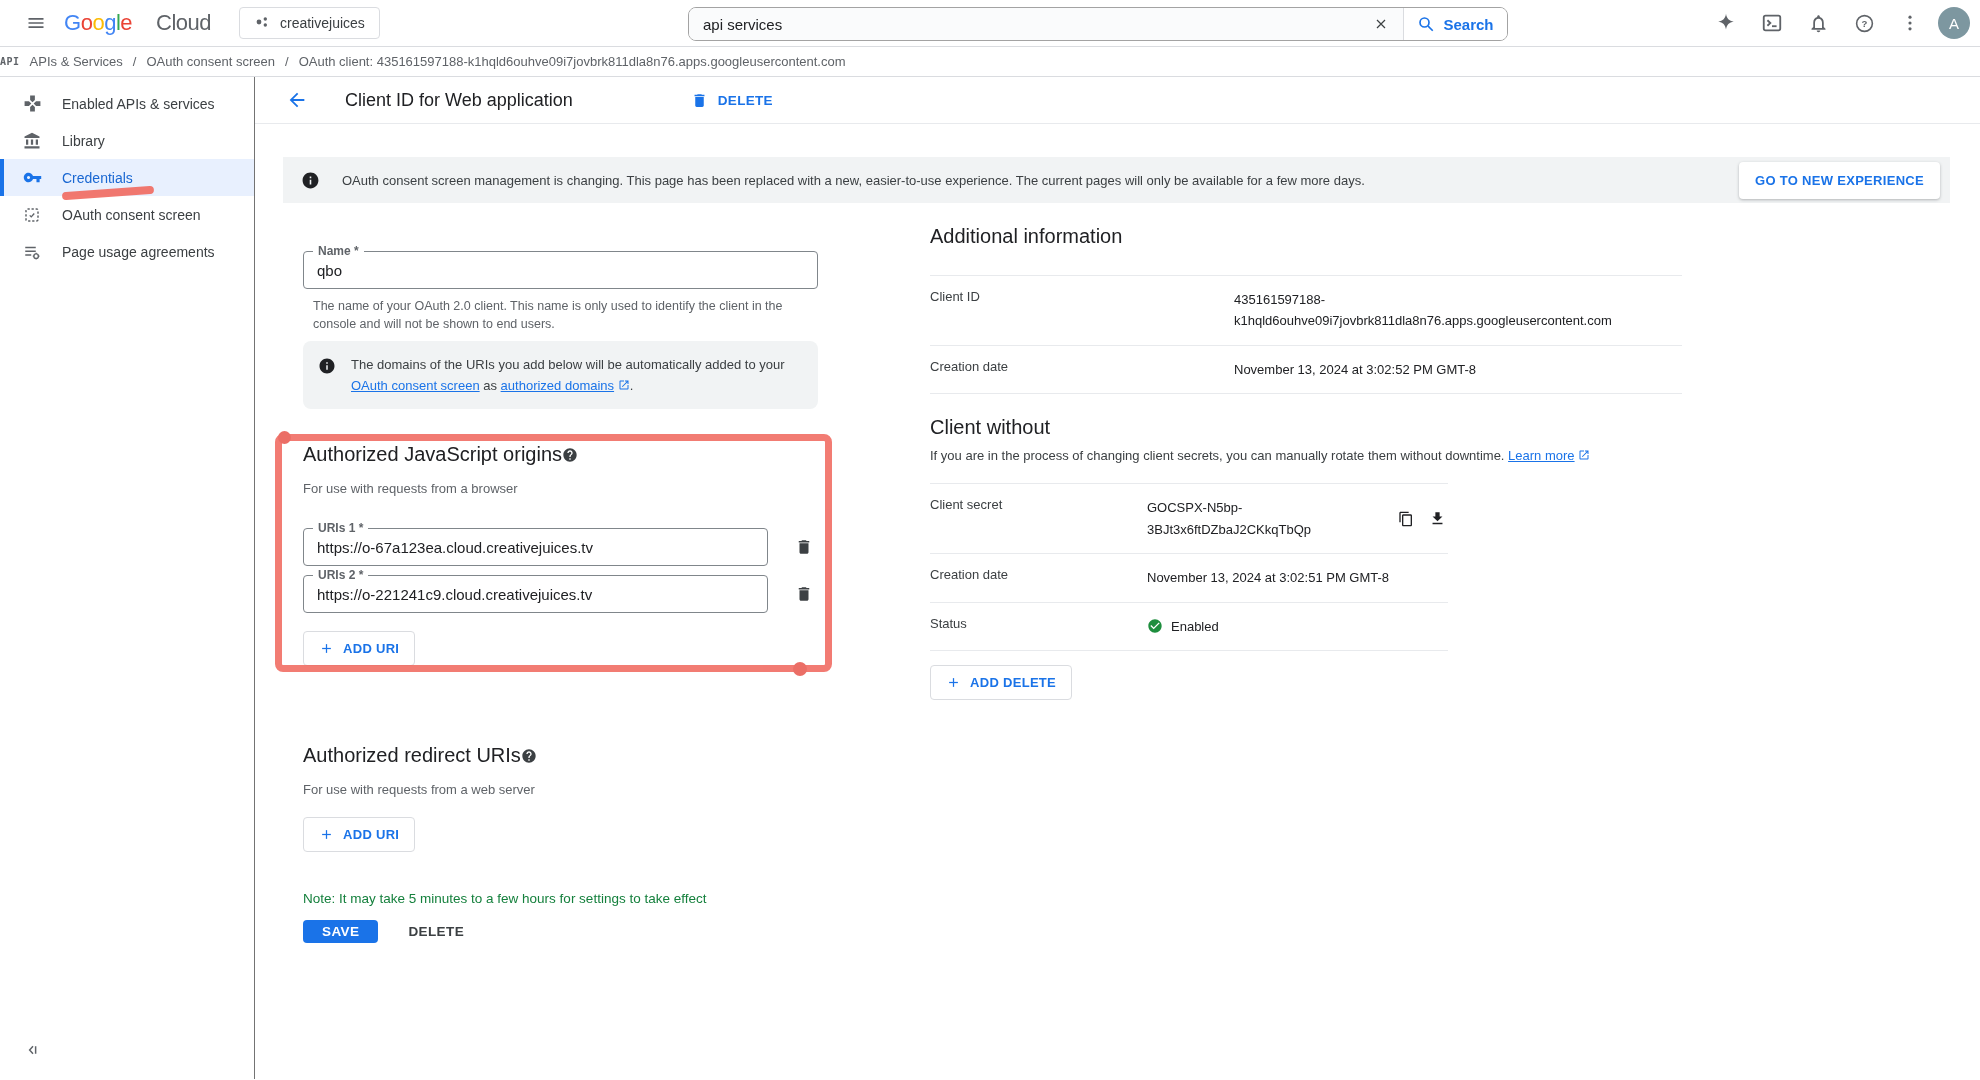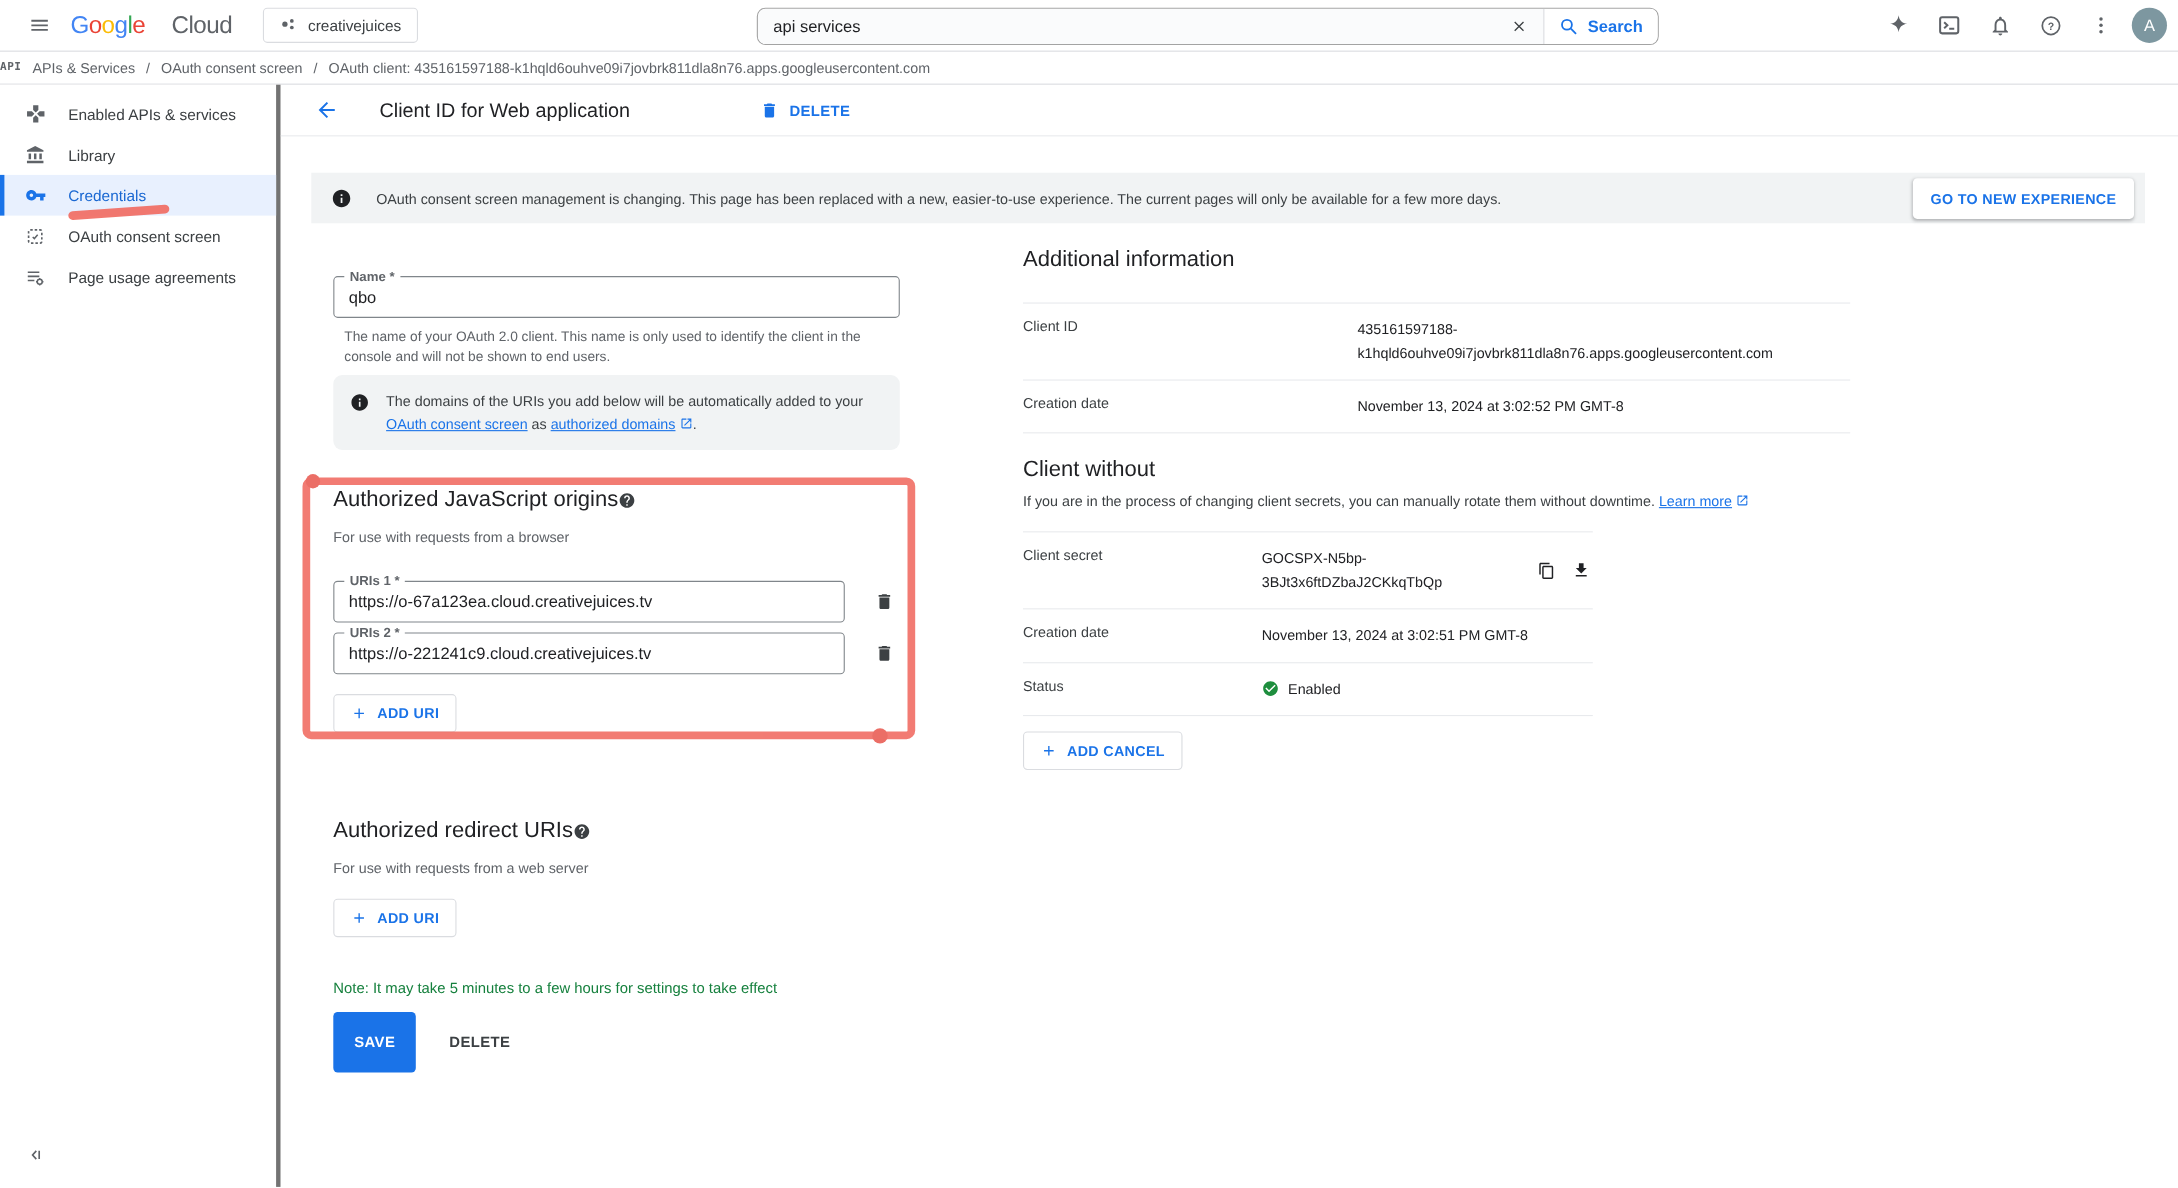--- a/index.html
+++ b/index.html
@@ -36,21 +36,21 @@
   .topbar-icons { position:absolute; right:10px; top:0; height:46px; display:flex; align-items:center; gap:10px; }
   .tbicon { width:36px; height:36px; border:none; background:transparent; display:flex; align-items:center; justify-content:center; cursor:pointer; }
   .avatar { width:32px; height:32px; border-radius:50%; background:#7d97a0; color:#fff; font-size:15px; display:flex; align-items:center; justify-content:center; border:none; cursor:pointer; }
   
   .crumbbar { height:30px; border-bottom:1px solid #dadce0; display:flex; align-items:center; gap:10px; font-size:13px; color:#5f6368; background:#fff; }
   .api-badge { font-size:10px; font-weight:700; letter-spacing:0.5px; color:#5f6368; font-family:"DejaVu Sans Mono", monospace; }
   .crumbbar a { color:#5f6368; text-decoration:none; cursor:pointer; }
   .sep { color:#5f6368; }
   
   .app { display:flex; height:1002px; }
-  .sidebar { position:relative; width:255px; border-right:4px solid #737373; padding-top:8px; background:#fff; flex-shrink:0; }
+  .sidebar { position:relative; width:255px; border-right:1px solid #737373; padding-top:8px; background:#fff; flex-shrink:0; }
   .side-item { position:relative; height:37px; display:flex; align-items:center; gap:20px; padding-left:22px; font-size:14px; color:#3c4043; cursor:pointer; }
   .side-item .sicon { width:20px; height:20px; display:flex; align-items:center; justify-content:center; }
   .side-item.selected { background:#e8f0fe; color:#1967d2; font-weight:500; }
   .side-item.selected::before { content:""; position:absolute; left:0; top:0; bottom:0; width:4px; background:#1a73e8; }
   .red-underline { position:absolute; left:62px; top:112px; width:92px; height:8px; background:#f0655b; border-radius:5px; transform:rotate(-4deg); opacity:0.88; pointer-events:none; }
   .collapse-btn { position:absolute; left:18px; bottom:14px; width:30px; height:30px; border:none; background:transparent; display:flex; align-items:center; justify-content:center; cursor:pointer; }
   
   .main { flex:1; position:relative; overflow:hidden; }
   .main-header { height:47px; display:flex; align-items:center; padding-left:28px; border-bottom:1px solid #e8eaed; }
   .back-btn { width:28px; height:28px; border:none; background:transparent; display:flex; align-items:center; justify-content:center; cursor:pointer; }
@@ -74,21 +74,21 @@
   .section-title { display:flex; align-items:center; font-size:20px; font-weight:500; color:#202124; }
   .section-sub { margin-top:15px; font-size:13px; color:#5f6368; }
   .uri-row { margin-top:32px; display:flex; align-items:center; gap:18px; }
   .uri-row + .uri-row { margin-top:9px; }
   .trash-btn { width:36px; height:36px; border:none; background:transparent; display:flex; align-items:center; justify-content:center; cursor:pointer; }
   .add-btn { margin-top:18px; display:inline-flex; align-items:center; gap:9px; border:1px solid #dadce0; border-radius:4px; background:#fff; color:#1a73e8; font-size:13px; font-weight:700; letter-spacing:0.3px; padding:9px 15px; font-family:inherit; cursor:pointer; }
   .redirect-section { margin-top:78px; }
   .redirect-section .add-btn { margin-top:20px; }
   .note { margin-top:39px; font-size:13.5px; color:#15803d; }
   .actions { margin-top:14px; display:flex; align-items:center; gap:30px; }
-  .save-btn { background:#1a73e8; color:#fff; border:none; border-radius:4px; font-size:13.5px; font-weight:700; letter-spacing:0.4px; padding:20px 19px; font-family:inherit; cursor:pointer; }
+  .save-btn { background:#1a73e8; color:#fff; border:none; border-radius:4px; font-size:13.5px; font-weight:700; letter-spacing:0.4px; padding:4px 19px; font-family:inherit; cursor:pointer; }
   .cancel-btn { background:transparent; border:none; color:#3c4043; font-size:13.5px; font-weight:700; letter-spacing:0.4px; font-family:inherit; cursor:pointer; }
   
   .panel-title { font-size:20px; font-weight:500; color:#202124; }
   .kv-table { margin-top:27px; }
   .kv-row { display:flex; border-top:1px solid #e8eaed; padding:13px 0; font-size:13px; }
   .kv-table .kv-row:last-child { border-bottom:1px solid #e8eaed; }
   .kv-label { width:304px; flex-shrink:0; color:#3c4043; }
   .secret-table .kv-label { width:217px; }
   .kv-value { flex:1; color:#202124; line-height:1.65; overflow-wrap:anywhere; }
   .secrets-h { margin-top:22px; }
@@ -407,21 +407,21 @@
                 <span>Enabled</span>
               </div>
             </div>
           </div>
 
           <button class="add-btn add-secret">
             <svg width="15" height="15" viewBox="0 0 24 24">
                 <path d="M11 5h2v14h-2z" fill="#1a73e8"></path>
                 <path d="M5 11h14v2H5z" fill="#1a73e8"></path>
               </svg>
-            <span>ADD CANCEL</span>
+            <span>ADD DELETE</span>
           </button>
         </div>
       </div>
     </main>
   </div>
 
   <div class="red-box">
     <span class="dot-a"></span>
     <span class="dot-b"></span>
   </div>

